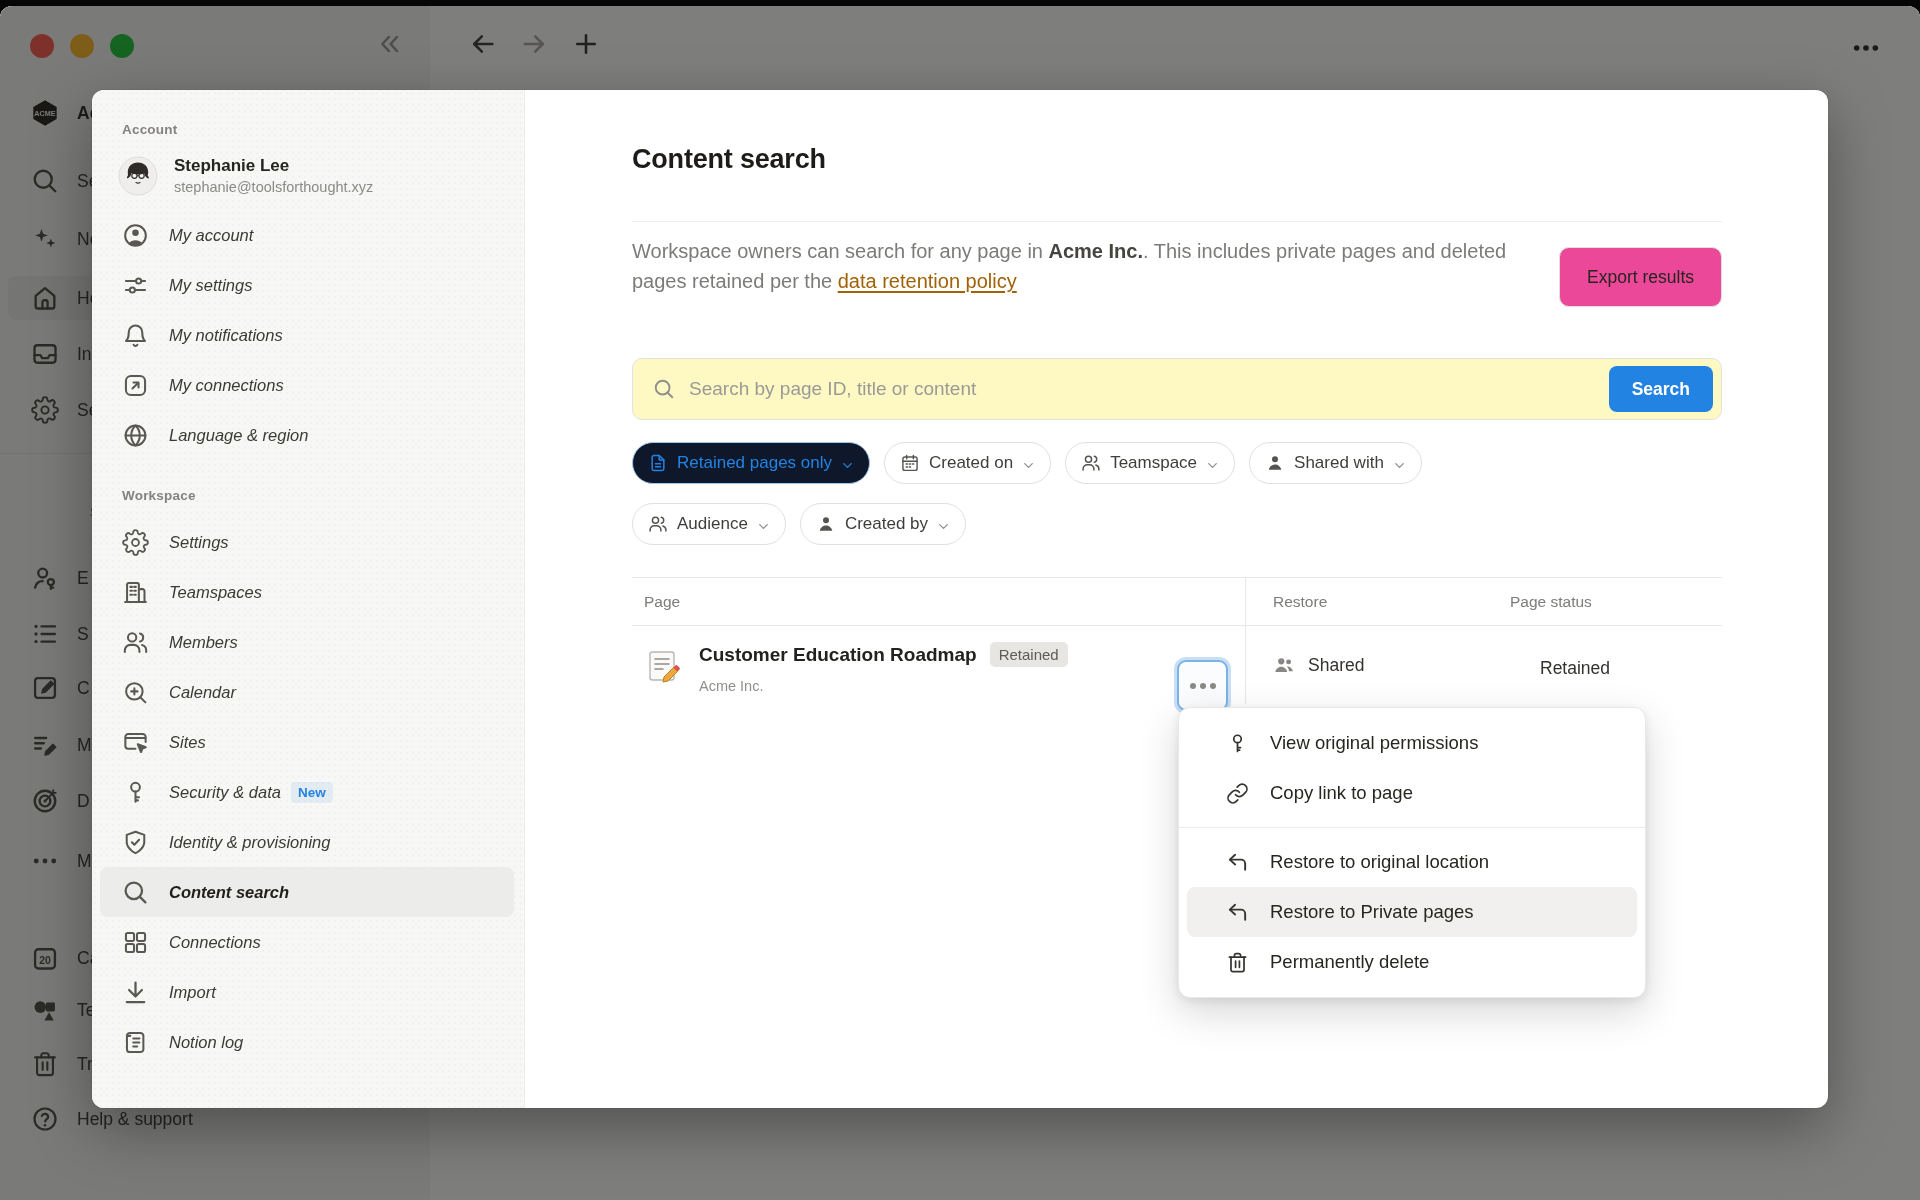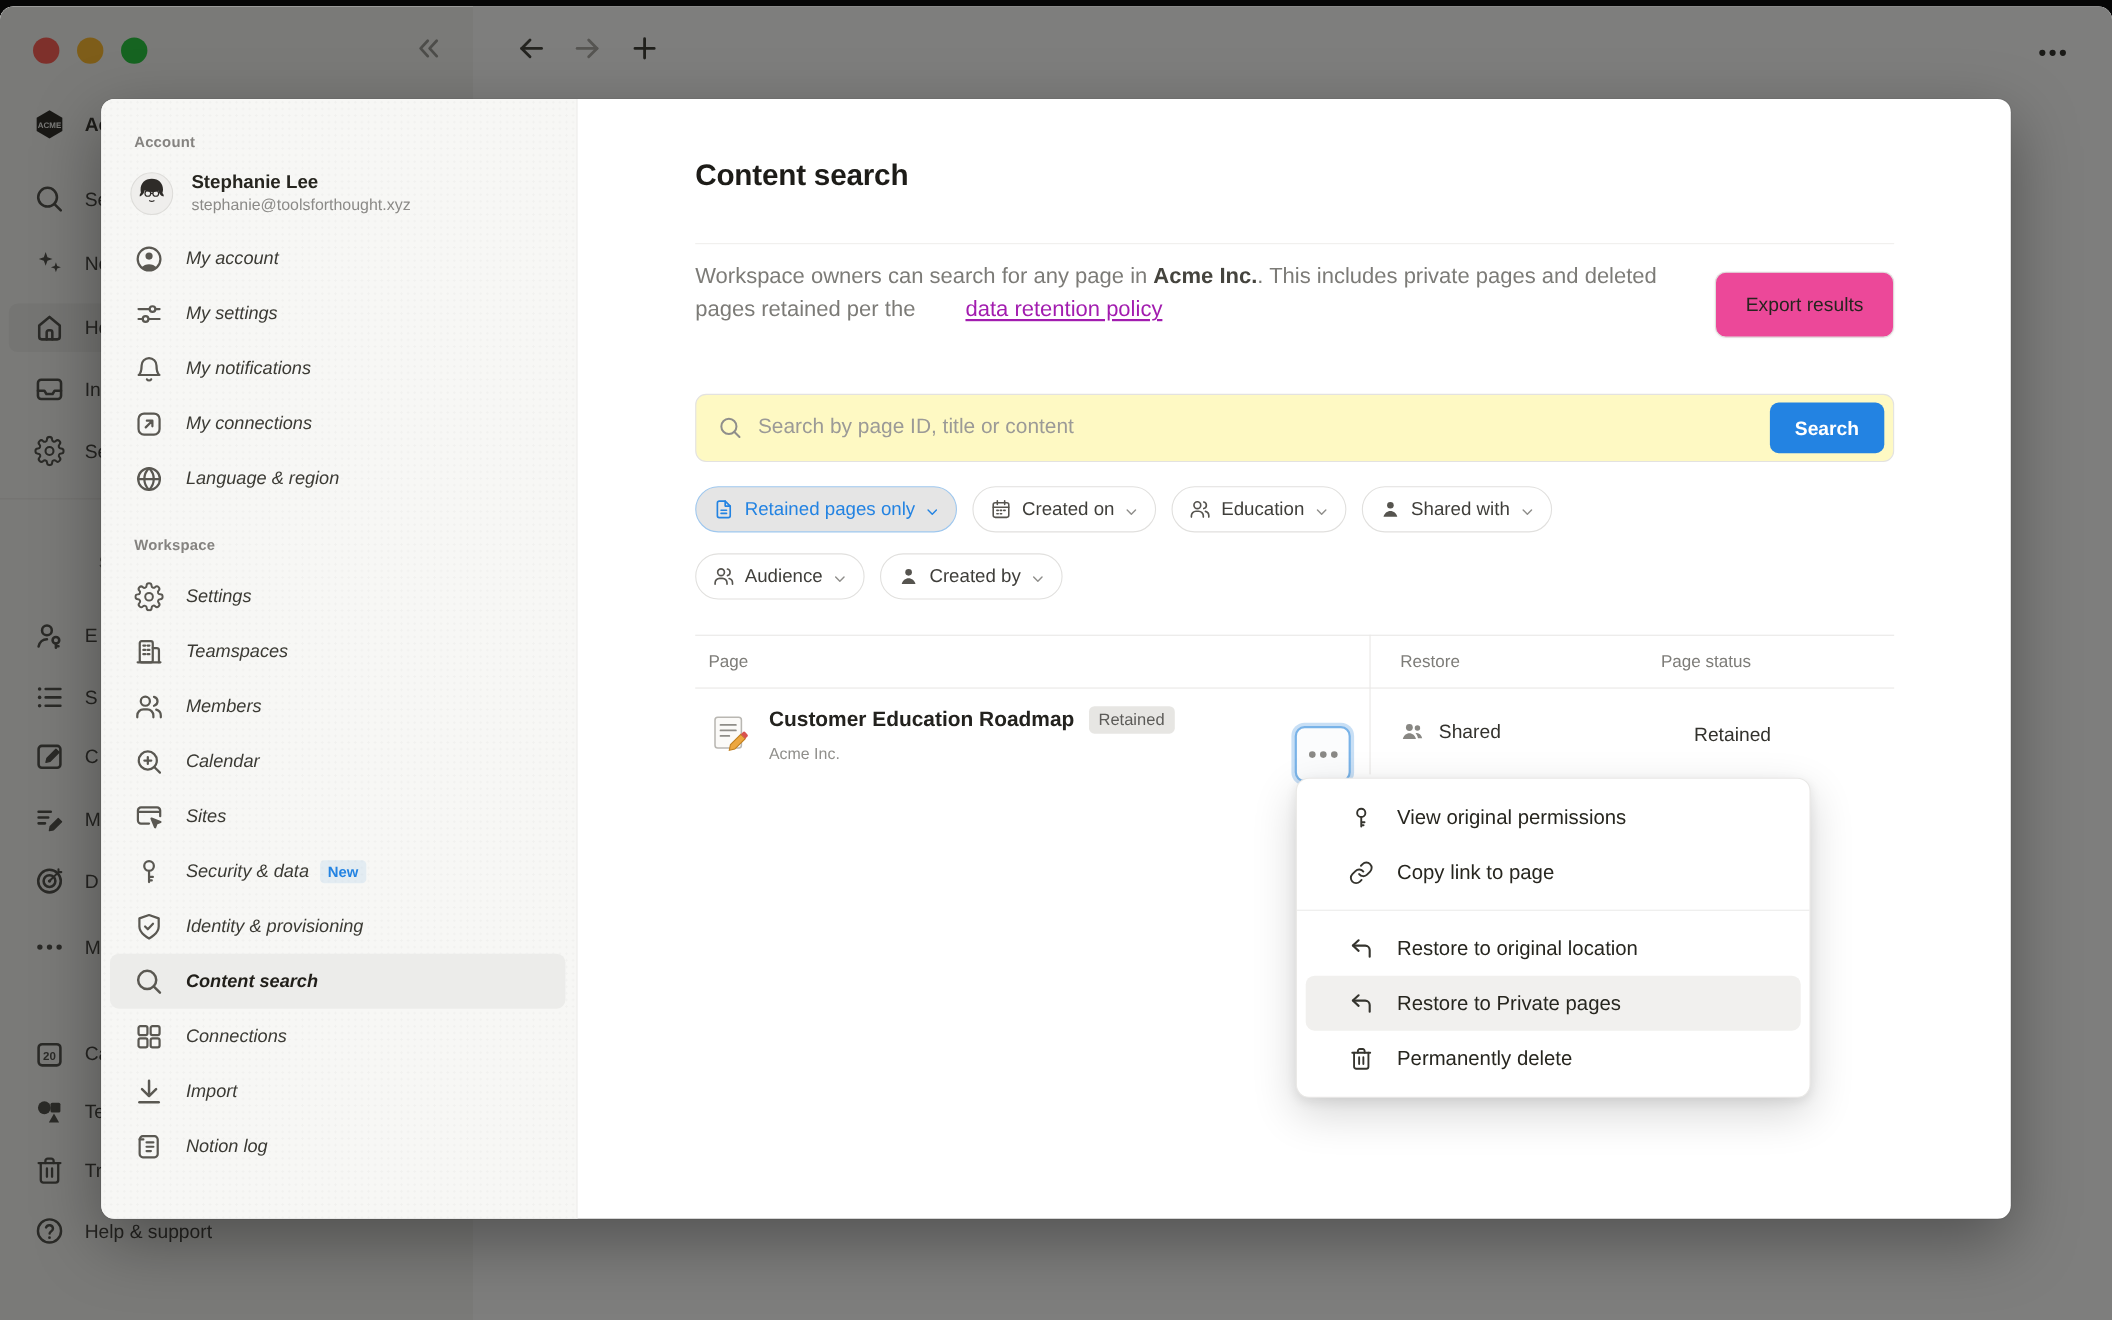--- a/index.html
+++ b/index.html
@@ -62,41 +62,41 @@
   .side-item.selected{background:#ececea;}
   .side-item.selected span.lbl{font-weight:700;color:#211f1a;}
   .new-badge{margin-left:10px;font-size:13.5px;font-weight:700;color:#2383e2;background:rgba(35,131,226,.09);
     border-radius:4px;padding:3px 7px;}
   .new-badge:empty{display:none;}
   .m-main{flex:1;position:relative;}
   .page-title{position:absolute;left:107px;top:54px;font-size:27px;font-weight:700;color:#1d1c18;letter-spacing:-.2px;}
   .title-hr{position:absolute;left:107px;right:106px;top:131px;border-top:1px solid #f0efed;}
   .desc{position:absolute;left:107px;top:146px;width:880px;font-size:20px;line-height:1.52;color:#7c7b77;}
   .desc b{color:#45443e;font-weight:700;}
-  .desc .link{text-decoration:underline;text-underline-offset:3px;cursor:pointer;color:#a21caf;margin-left:40px;}
+  .desc .link{text-decoration:underline;text-underline-offset:3px;cursor:pointer;color:#a16207;}
   .export-btn{position:absolute;right:106px;top:157px;height:58px;padding:0 27px;background:#ec4899;border:1px solid #e0dfdd;
     border-radius:10px;font-size:17.5px;color:#26251f;display:flex;align-items:center;cursor:pointer;box-shadow:0 1px 2px rgba(0,0,0,.03);}
   .searchbar{position:absolute;left:107px;right:106px;top:268px;height:60px;border:1px solid #e3e2e0;border-radius:10px;
     display:flex;align-items:center;background:#fef9c3;}
   .searchbar .icon{width:22px;height:22px;margin-left:20px;color:#8f8e8b;flex:none;}
   .searchbar .icon svg{width:100%;height:100%;}
   .searchbar input{flex:1;border:none;outline:none;font-size:19px;margin-left:12px;color:#26251f;background:transparent;
     font-family:inherit;}
   .searchbar input::placeholder{color:#9b9a97;}
   .search-btn{height:46px;margin-right:8px;padding:0 23px;background:#2383e2;color:#fff;border:none;border-radius:8px;
     font-size:17.5px;font-weight:600;cursor:pointer;font-family:inherit;}
   .chips{position:absolute;left:107px;display:flex;gap:14px;}
   .chips.r1{top:352px;}.chips.r2{top:413px;}
   .chip{height:40px;display:inline-flex;align-items:center;gap:9px;padding:0 15px;border:1px solid #e1e0de;
     border-radius:21px;background:#fff;font-size:17px;color:#3f3e3a;cursor:pointer;white-space:nowrap;}
   .chip .icon{width:20px;height:20px;color:#56544f;}
   .chip .icon svg{width:100%;height:100%;}
   .chip .chev{width:13px;height:13px;color:#8f8e8b;}
   .chip .chev svg{width:100%;height:100%;}
-  .chip.active{border-color:#9ec7ee;color:#2383e2;background:#e5e5e5;}
+  .chip.active{border-color:#9ec7ee;color:#2383e2;background:#0f172a;}
   .chip.active .icon,.chip.active .chev{color:#2383e2;}
   .rtable{position:absolute;left:107px;right:106px;top:487px;}
   .rtable .vline{position:absolute;left:613px;top:0;height:127px;width:1px;background:#e9e8e6;}
   .thead{display:flex;height:47px;align-items:center;border-top:1px solid #e9e8e6;border-bottom:1px solid #e9e8e6;
     font-size:15.5px;color:#7d7c78;}
   .th-page{padding-left:12px;width:601px;flex:none;}
   .th-loc{padding-left:28px;width:237px;flex:none;}
   .th-status{padding-left:0;}
   .trow{position:relative;height:80px;}
   .memo{position:absolute;left:12px;top:22px;width:36px;height:36px;}
@@ -609,21 +609,21 @@
             </svg></span>
         </div>
 
         <div class="chip">
           <span class="icon"><svg viewBox="0 0 24 24" fill="none" stroke="currentColor" stroke-width="1.8" stroke-linecap="round" stroke-linejoin="round">
               <circle cx="9" cy="7.5" r="3.7"></circle>
               <path d="M2.5 20.5v-1.4a5 5 0 0 1 5-5h3a5 5 0 0 1 5 5v1.4"></path>
               <path d="M16 4a3.7 3.7 0 0 1 0 7.2"></path>
               <path d="M21.5 20.5v-1.4a5 5 0 0 0-3.7-4.8"></path>
             </svg></span>
-          <span>Education</span>
+          <span>Teamspace</span>
           <span class="chev"><svg viewBox="0 0 24 24" fill="none" stroke="currentColor" stroke-width="2.4" stroke-linecap="round" stroke-linejoin="round">
               <path d="M5 8.5l7 7 7-7"></path>
             </svg></span>
         </div>
 
         <div class="chip">
           <span class="icon"><svg viewBox="0 0 24 24" fill="none" stroke="currentColor" stroke-width="1.8" stroke-linecap="round" stroke-linejoin="round">
               <circle cx="12" cy="7.6" r="3.6" fill="currentColor" stroke="none"></circle>
               <path d="M4.5 20.2c.8-3.8 4-6.3 7.5-6.3s6.7 2.5 7.5 6.3z" fill="currentColor" stroke="none"></path>
             </svg></span>

